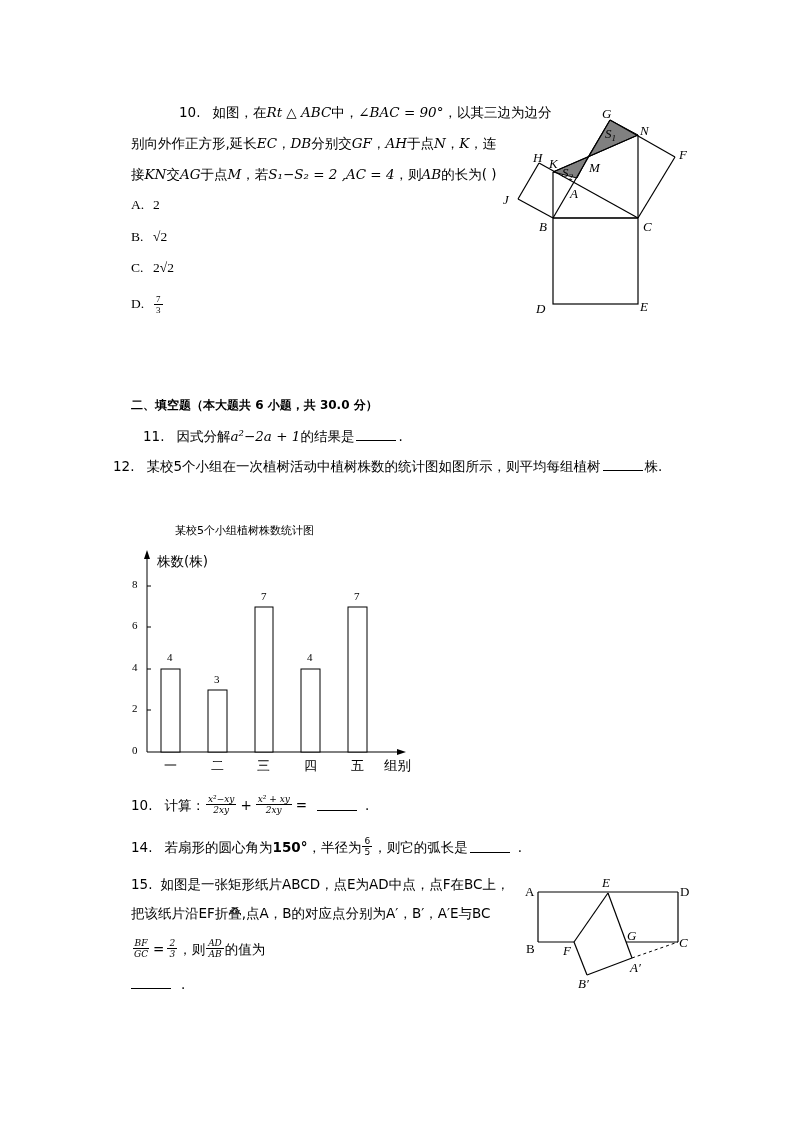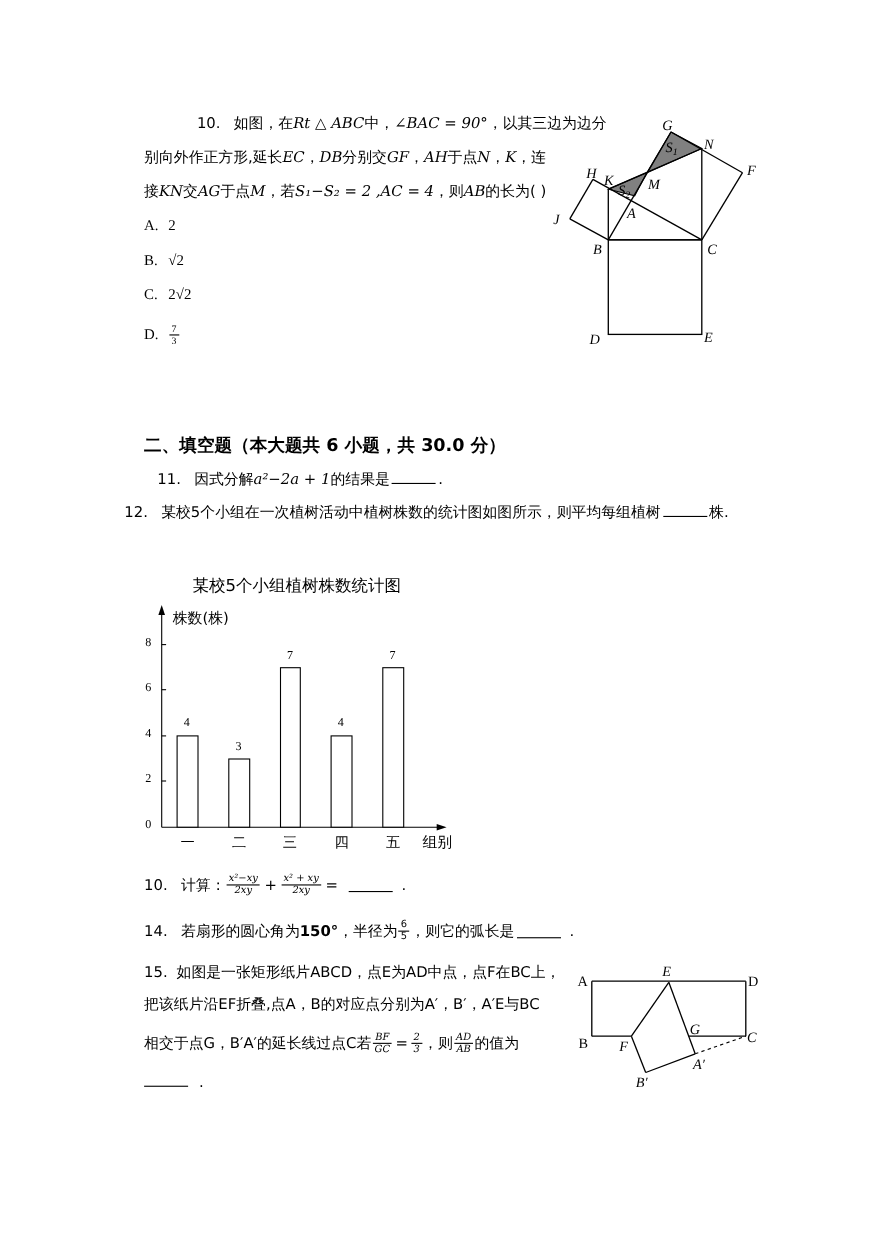--- a/index.html
+++ b/index.html
@@ -8,21 +8,21 @@
   .line { position: absolute; font-size: 13.5px; white-space: nowrap; line-height: 18px; }
   .math { font-family: "DejaVu Serif", "Liberation Serif", serif; font-style: italic; }
   .bold { font-weight: bold; }
   .blank { display: inline-block; width: 40px; border-bottom: 1px solid #000; height: 12px; vertical-align: baseline; margin: 0 2px; }
   .frac { display: inline-flex; flex-direction: column; align-items: center; vertical-align: middle; font-size: 9px; line-height: 10px; margin: 0 1px; }
   .frac .n { border-bottom: 1px solid #000; padding: 0 2px; }
   .frac .d { padding: 0 2px; }
   .opt { position: absolute; font-size: 13.5px; font-family: "Liberation Serif", serif; }
   .opt .letter { display: inline-block; width: 22px; }
   svg text { font-family: "Liberation Serif", serif; font-style: italic; font-size: 13px; }
-  .chart-title { position: absolute; font-size: 15px; }
+  .chart-title { position: absolute; font-size: 11px; }
   .axis-label { position: absolute; font-size: 13.5px; }
   .tick-label { position: absolute; font-size: 11px; font-family: "Liberation Serif", serif; }
   .cat-label { position: absolute; font-size: 13px; }
   .val-label { position: absolute; font-size: 11px; font-family: "Liberation Serif", serif; }
 </style>
 </head>
 <body>
 
 <div class="line" style="left:131px; top:103px;">
   <span style="margin-right:12px;margin-left:48px;">10.</span><span>如图，在</span><span class="math">Rt △ ABC</span><span>中，</span><span class="math">∠BAC = 90°</span><span>，以其三边为边分</span>
@@ -84,21 +84,21 @@
   <text x="605" y="138"><tspan>S</tspan><tspan font-size="9" dy="3">1</tspan></text>
   <text x="562" y="177"><tspan>S</tspan><tspan font-size="9" dy="3">2</tspan></text>
   <text x="503" y="204">J</text>
   <text x="570" y="198">A</text>
   <text x="539" y="231">B</text>
   <text x="643" y="231">C</text>
   <text x="536" y="313">D</text>
   <text x="640" y="311">E</text>
 </svg>
 
-<div class="line bold" style="left:131px; top:396px; font-size:16px;">二、填空题（本大题共 6 小题，共 30.0 分）</div>
+<div class="line bold" style="left:131px; top:396px; font-size:12px;">二、填空题（本大题共 6 小题，共 30.0 分）</div>
 
 <div class="line" style="left:131px; top:427px;margin-left:12px;">
   <span style="margin-right:12px;">11.</span><span>因式分解</span><span class="math">a²−2a + 1</span><span>的结果是</span><span class="blank"></span><span>.</span>
 </div>
 
 <div class="line" style="left:113px; top:457px;">
   <span style="margin-right:12px;">12.</span><span>某校5个小组在一次植树活动中植树株数的统计图如图所示，则平均每组植树</span><span class="blank"></span><span>株.</span>
 </div>
 
 <div>
@@ -176,21 +176,20 @@
     <span style="margin-left:6px;">.</span>
 </div>
 
 <div class="line" style="left:131px; top:875px;">
   <span style="margin-right:8px;">15.</span><span>如图是一张矩形纸片ABCD，点E为AD中点，点F在BC上，</span>
 </div>
 <div class="line" style="left:131px; top:904px;">
   <span>把该纸片沿EF折叠,点A，B的对应点分别为A′，B′，A′E与BC</span>
 </div>
 <div class="line" style="left:131px; top:938px; display:flex; align-items:center;">
-  <span>相交于点G，B′A′的延长线过点C若</span>
   <span class="frac math">
       <span class="n">BF</span>
       <span class="d">GC</span>
     </span>
   <span style="margin:0 2px;">=</span>
   <span class="frac math">
       <span class="n">2</span>
       <span class="d">3</span>
     </span>
   <span>，则</span>

